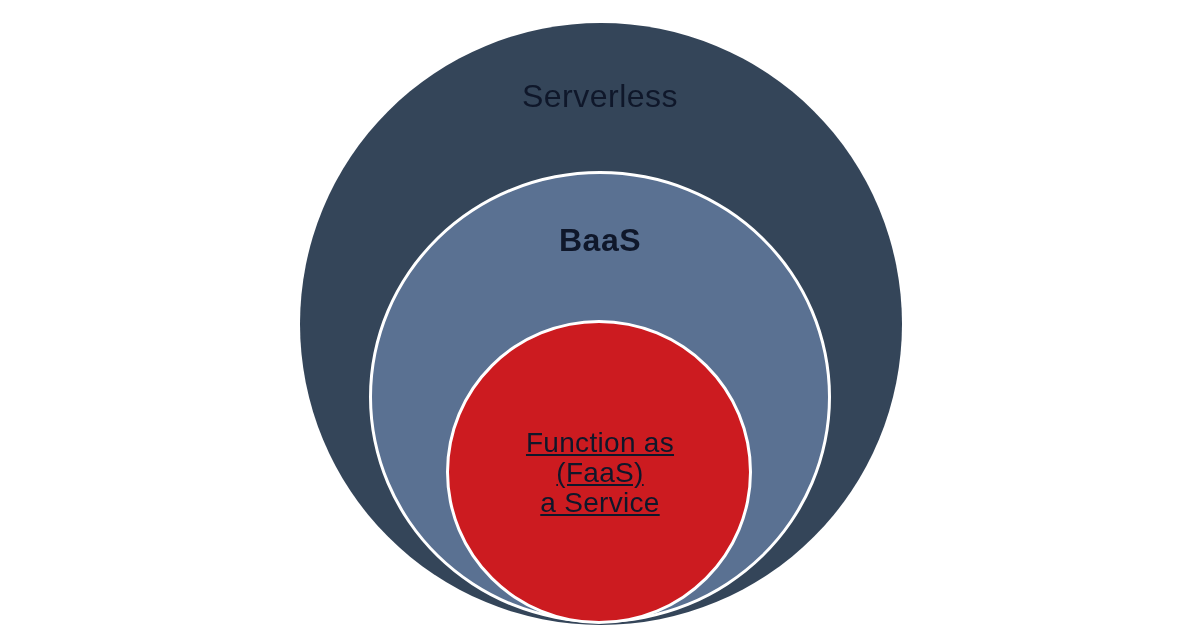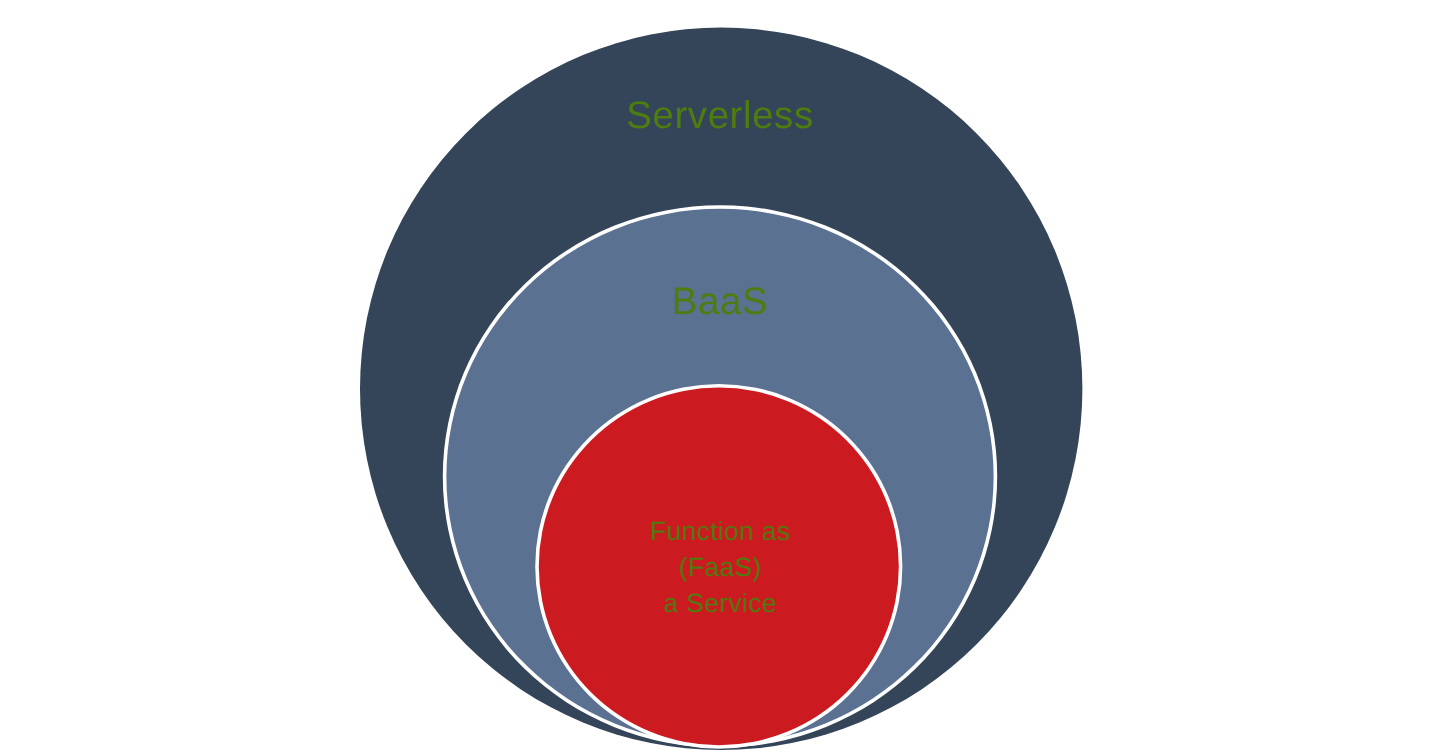--- a/index.html
+++ b/index.html
@@ -43,35 +43,36 @@
     top: 320px;
     width: 306px;
     height: 304px;
     border: 3px solid #ffffff;
   }
   .ring-label {
     position: absolute;
     left: 0;
     width: 1200px;
     text-align: center;
-    color: #4d7c0f;
+    color: #0f172a;
     font-size: 32px;
     line-height: 32px;
     font-weight: 400;
     letter-spacing: 0.5px;
   }
   .label-serverless { top: 80px; }
-  .label-baas { top: 235px; }
+  .label-baas { top: 224px; font-weight: bold; }
   .label-faas {
     top: 428px;
     left: 505px;
     width: 190px;
-    font-size: 22px;
+    font-size: 28px;
     line-height: 30px;
     letter-spacing: 0.3px;
+    text-decoration: underline;
   }
   .label-faas span { display: block; }
 </style>
 </head>
 <body>
 
 <div class="canvas">
 
   <div class="ring ring-outer" style="background-color: rgb(52, 69, 89);"></div>
 

